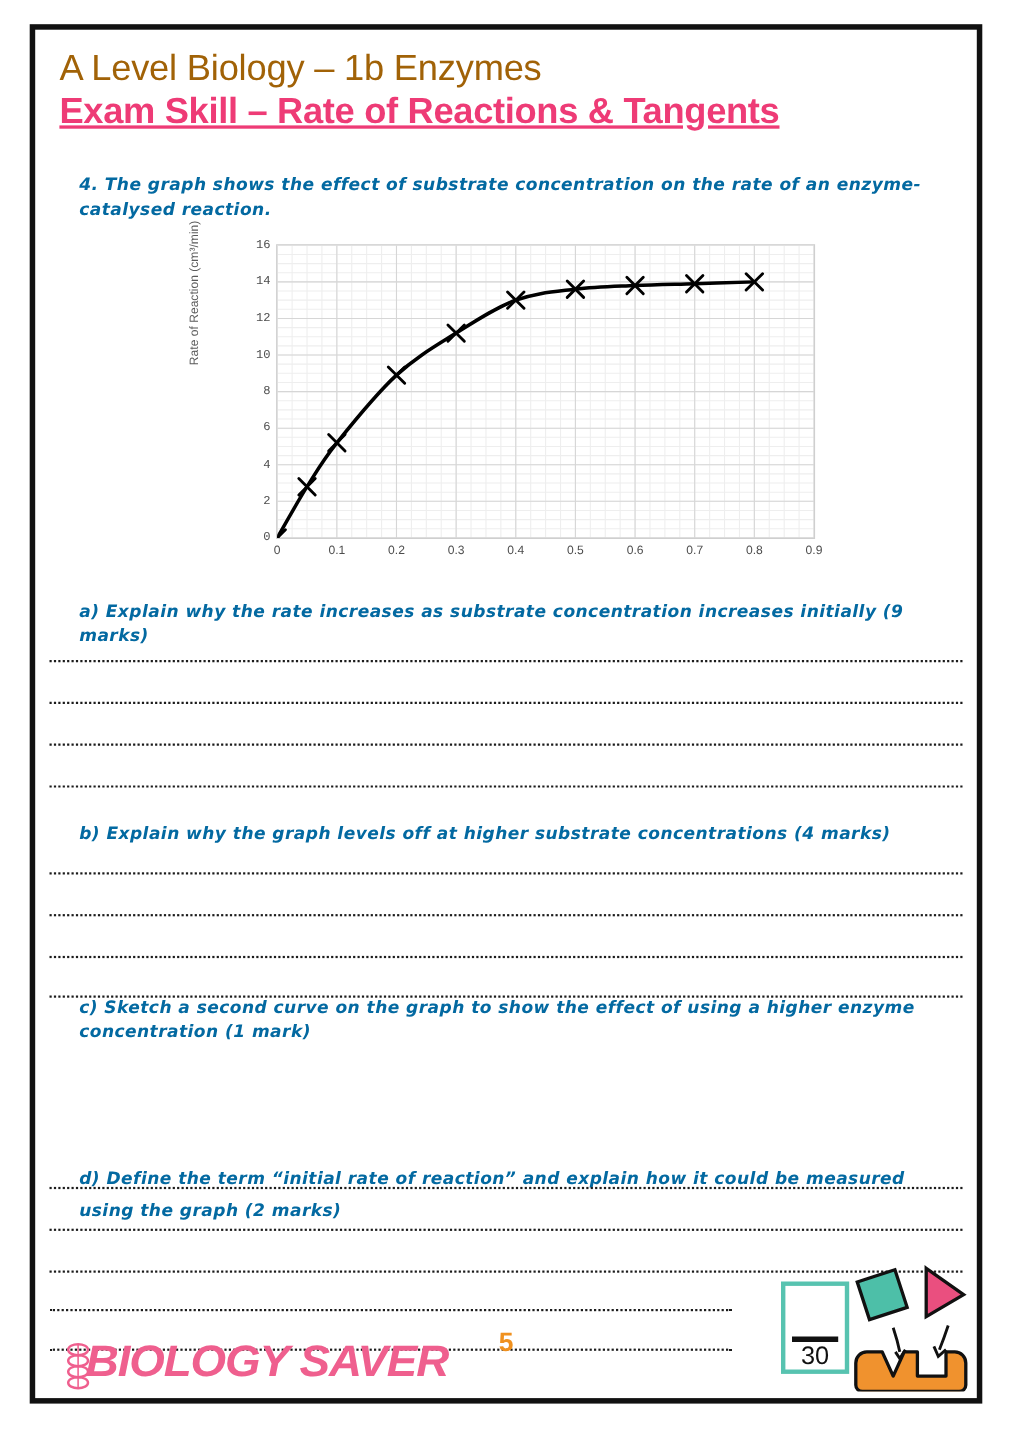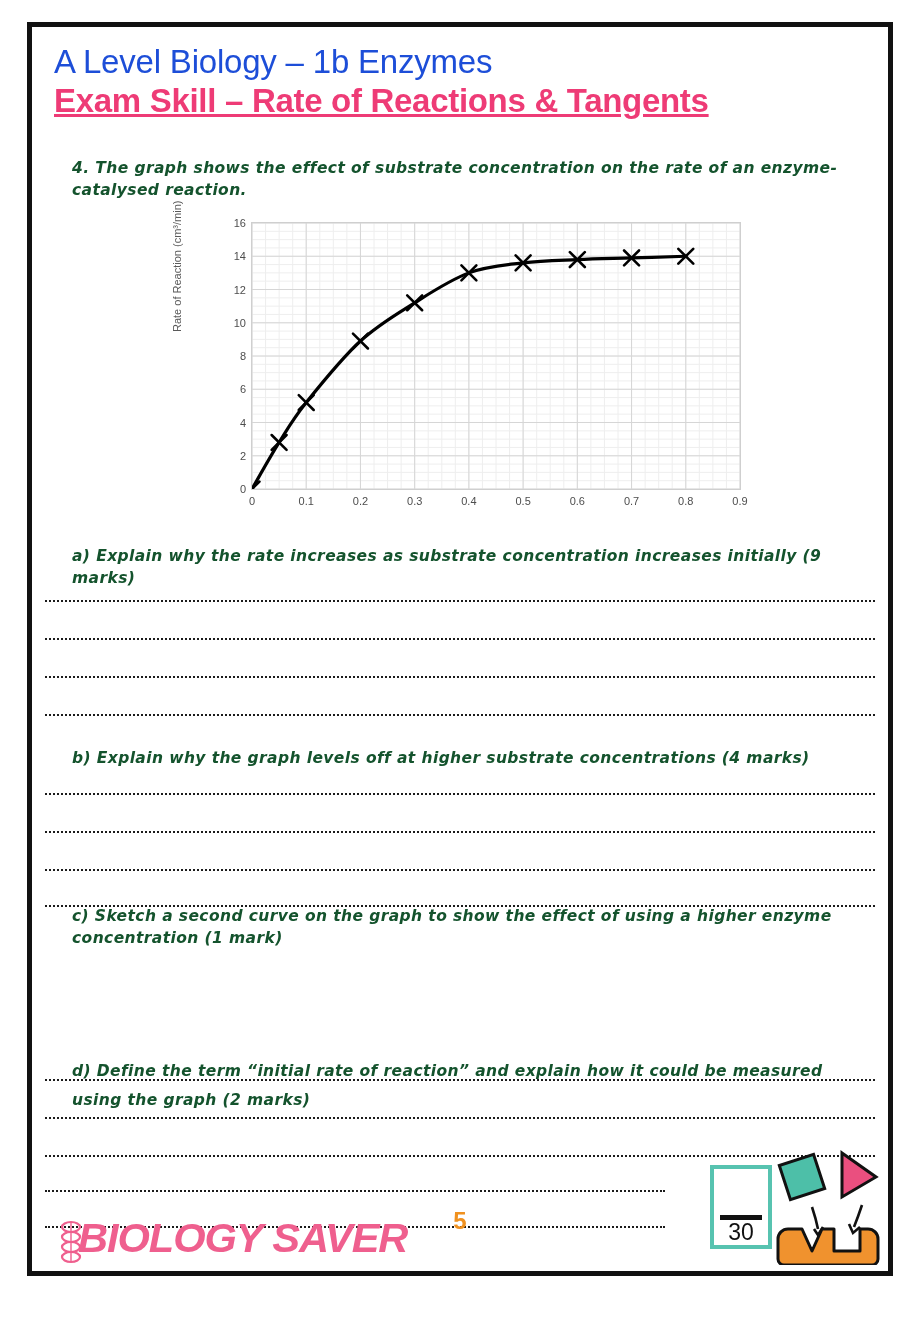--- a/index.html
+++ b/index.html
@@ -16,21 +16,21 @@
     width:866px;height:1254px;
     border:5px solid #111111;
     background:#ffffff;
     box-sizing:border-box;
   }
   
   .hdr{
     position:absolute;left:22px;top:16px;right:10px;
   }
   .hdr-line1{
-    color:#1d4ed8;
+    color:#a16207;
     font-family:"Liberation Sans", sans-serif;
     font-size:33px;
     font-weight:400;
     letter-spacing:-0.2px;
     line-height:1.18;
     white-space:nowrap;
   }
   .hdr-line2{
     color:#ee3b76;
     font-family:"Liberation Sans", sans-serif;
@@ -40,21 +40,21 @@
     line-height:1.18;
     white-space:nowrap;
     text-decoration:underline;
   }
   
   .qtext{
     font-family:"DejaVu Sans", sans-serif;
     font-style:italic;
     font-weight:bold;
     font-size:15.5px;
-    color:#14532d;
+    color:#0369a1;
     line-height:1.45;
     letter-spacing:0.4px;
   }
   #q-intro{
     position:absolute;left:40px;top:130px;width:790px;
   }
   
   .chart-wrap{
     position:absolute;left:145px;top:185px;width:600px;height:330px;
   }
@@ -69,21 +69,21 @@
   }
   .plot{
     position:absolute;left:74px;top:10px;
     width:490px;height:268px;
     border:1px solid #cfcfcf;
     box-sizing:border-box;
     background:#fff;
   }
   .ytick{
     position:absolute;right:calc(100% + 6px);
-    font-family:Liberation Sans, sans-serif;
+    font-family:Liberation Mono, monospace;
     font-size:11px;color:#4d4d4d;
     transform:translateY(-50%);
     white-space:nowrap;
   }
   .xtick{
     position:absolute;top:calc(100% + 6px);
     font-family:"Liberation Sans", sans-serif;
     font-size:11px;color:#4d4d4d;
     transform:translateX(-50%);
     white-space:nowrap;

